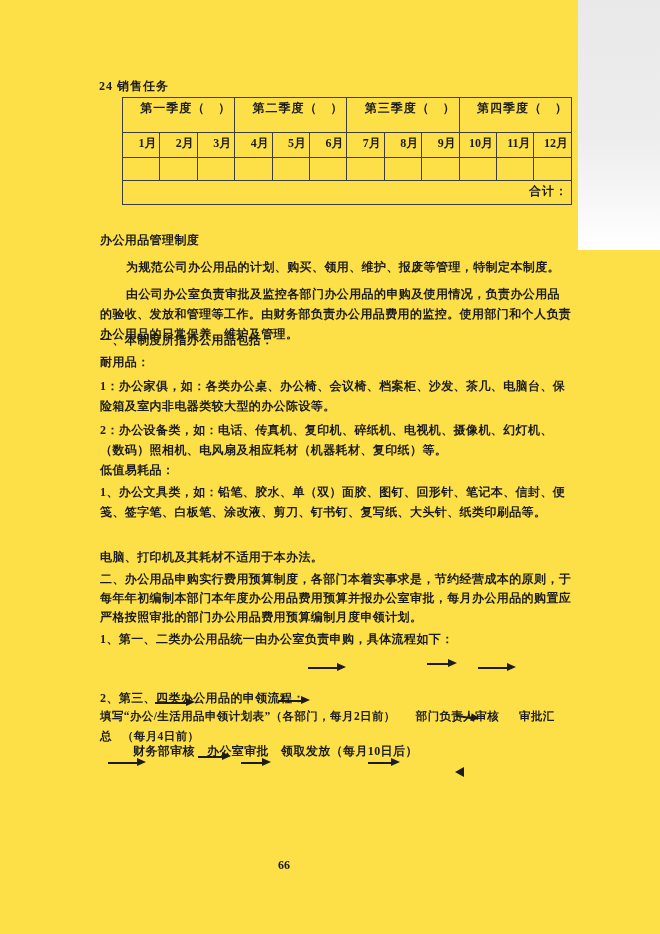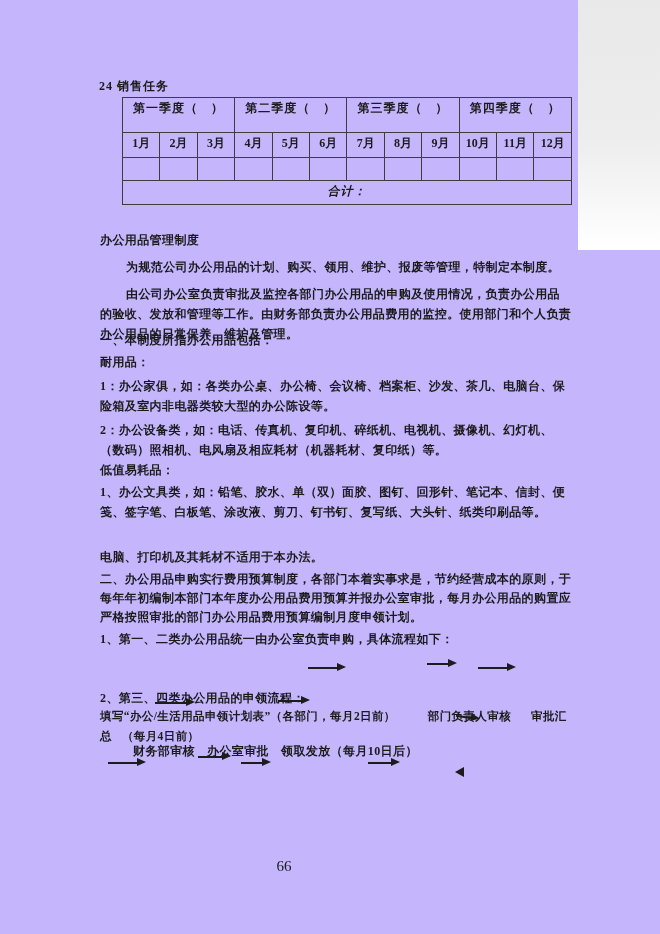--- a/index.html
+++ b/index.html
@@ -1,45 +1,45 @@
 <!DOCTYPE html>
 <html><head>
 <meta charset="utf-8">
 <style>
   html,body{margin:0;padding:0;background:#ffffff;}
   .page{
     position:relative;
     width:660px;height:934px;
-    background:#c4b5fd;
+    background:#fde047;
     overflow:hidden;
     font-family:"Liberation Serif","DejaVu Serif",serif;
     font-weight:bold;
     color:#1b1b1b;
   }
   .edge-shade{
     position:absolute;right:0;top:0;width:82px;height:250px;
     background:linear-gradient(to bottom,#e9e9e9 0%,#ededed 55%,#ffffff 100%);
   }
   .sec-title{
     position:absolute;left:99px;top:78px;
     font-size:12px;letter-spacing:1px;
   }
   table.sales{
     position:absolute;left:122px;top:97px;width:450px;
     border-collapse:collapse;table-layout:fixed;
   }
   table.sales td,table.sales th{
     border:1px solid #3d3d3d;
     font-size:12px;font-weight:bold;color:#1b1b1b;
-    padding:2px 3px;text-align:center;vertical-align:top;
+    padding:2px 3px;text-align:right;vertical-align:top;
   }
   tr.q-row th{height:30px;letter-spacing:1px;}
   tr.m-row td{height:20px;}
   tr.e-row td{height:18px;}
-  tr.t-row td{height:19px;letter-spacing:1px;font-style:italic;}
+  tr.t-row td{height:19px;letter-spacing:1px;}
   .p{
     position:absolute;left:100px;width:472px;
     font-size:12px;line-height:20px;
     word-break:break-all;letter-spacing:0.4px;
   }
   .indent{text-indent:26px;}
   .flowline{line-height:24px;}
   .fstep{display:inline;}
   .arrow{position:absolute;height:1.5px;background:#1c1c1c;}
   .arrow::after{
@@ -48,21 +48,21 @@
     border-top:4.5px solid transparent;border-bottom:4.5px solid transparent;
   }
   .tilt{transform:rotate(9deg);}
   .tri-left{
     position:absolute;width:0;height:0;
     border-right:9px solid #1c1c1c;
     border-top:5px solid transparent;border-bottom:5px solid transparent;
   }
   .page-num{
     position:absolute;left:0;top:858px;width:568px;
-    text-align:center;font-size:15px;font-weight:normal;
+    text-align:center;font-size:12px;font-weight:bold;
   }
 </style>
 </head>
 <body>
 
 <div class="page">
 
   <div class="edge-shade"></div>
 
   <div class="sec-title">24 销售任务</div>
@@ -131,21 +131,21 @@
   <div class="p" style="top:547px;">电脑、打印机及其耗材不适用于本办法。</div>
 
   <div class="p" style="top:570px;line-height:19px;">二、办公用品申购实行费用预算制度，各部门本着实事求是，节约经营成本的原则，于每年年初编制本部门本年度办公用品费用预算并报办公室审批，每月办公用品的购置应严格按照审批的部门办公用品费用预算编制月度申领计划。</div>
 
   <div class="p" style="top:629px;">1、第一、二类办公用品统一由办公室负责申购，具体流程如下：</div>
 
 
   <div class="p" style="top:688px;">2、第三、四类办公用品的申领流程：</div>
 
   <div class="p" style="top:706px;font-size:11.5px;">
-    <span class="fstep" style="margin-right:32px;">填写“办公/生活用品申领计划表”（各部门，每月2日前）</span><span class="fstep" style="margin-right:20px;">部门负责人审核</span><span class="fstep" style="margin-right:10px;">审批汇总</span><span class="fstep">（每月4日前）</span>
+    <span class="fstep" style="margin-right:20px;">填写“办公/生活用品申领计划表”（各部门，每月2日前）</span><span class="fstep" style="margin-right:20px;">部门负责人审核</span><span class="fstep" style="margin-right:10px;">审批汇总</span><span class="fstep">（每月4日前）</span>
   </div>
 
   <div class="p" style="top:741px;padding-left:33px;width:439px;">
     <span class="fstep" style="margin-right:12px;">财务部审核</span><span class="fstep" style="margin-right:12px;">办公室审批</span><span class="fstep">领取发放（每月10日后）</span>
   </div>
 
   <span class="arrow" style="left:308px;top:667px;width:30px;"></span>
   <span class="arrow" style="left:427px;top:663px;width:22px;"></span>
   <span class="arrow" style="left:478px;top:667px;width:30px;"></span>
 

